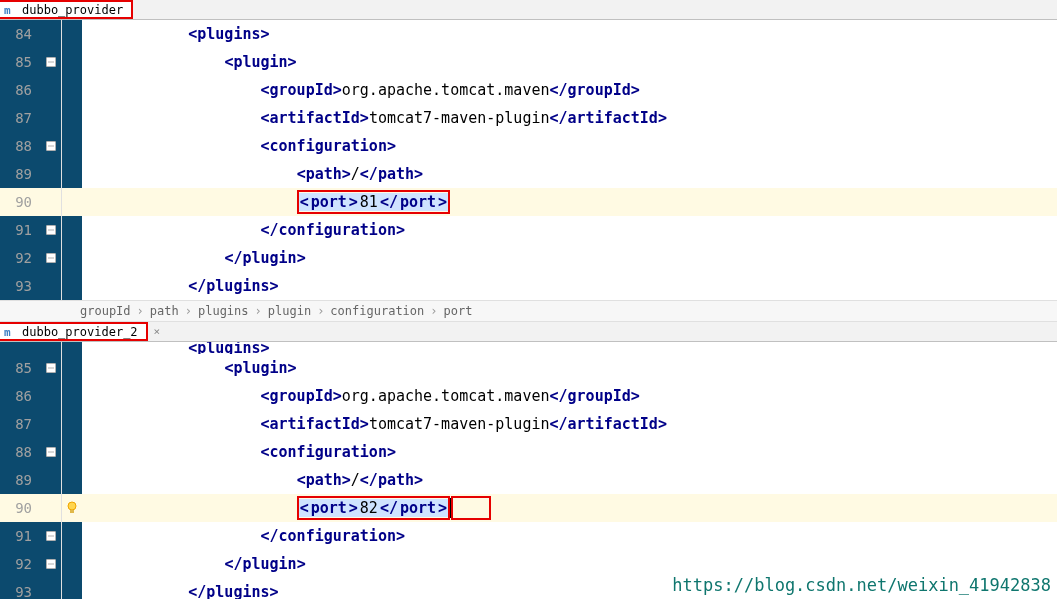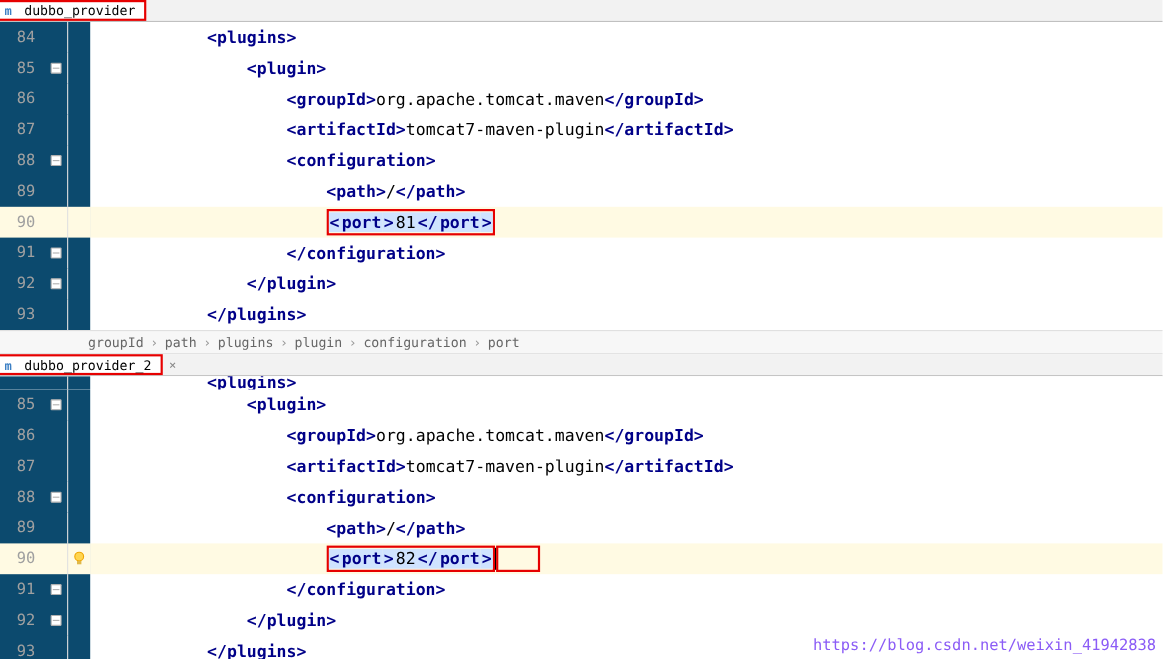--- a/index.html
+++ b/index.html
@@ -132,22 +132,22 @@
   font-size: 12px;
   color: #666;
   padding-left: 80px;
   gap: 6px;
 }
 .crumb-sep { color: #999; }
 .watermark {
   position: absolute;
   right: 6px;
   bottom: 4px;
-  color: #8b5cf6;
-  font-size: 14px;
+  color: #0f766e;
+  font-size: 17px;
   pointer-events: none;
 }
 </style>
 </head>
 <body>
 
 <div id="root">
     <div class="pane">
       <div class="tab-bar">
         <div class="tab red-box-tab">

